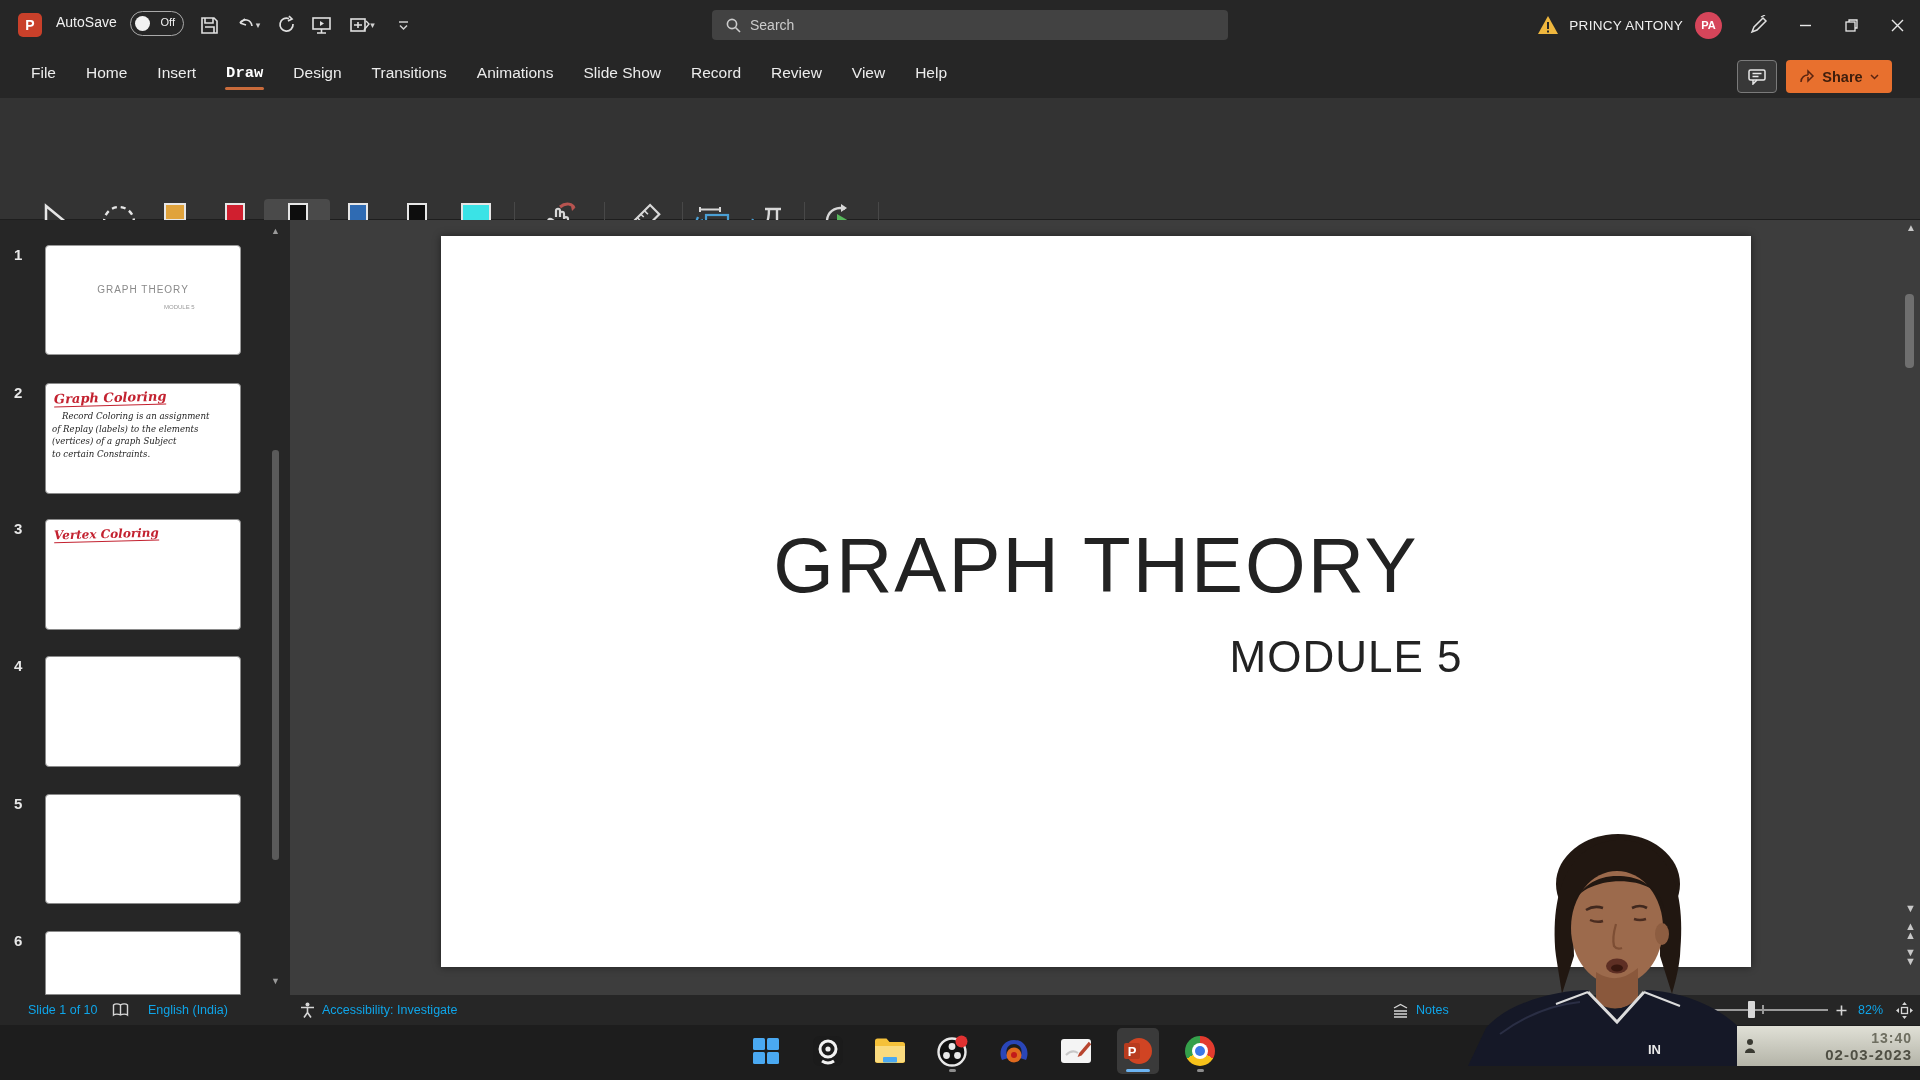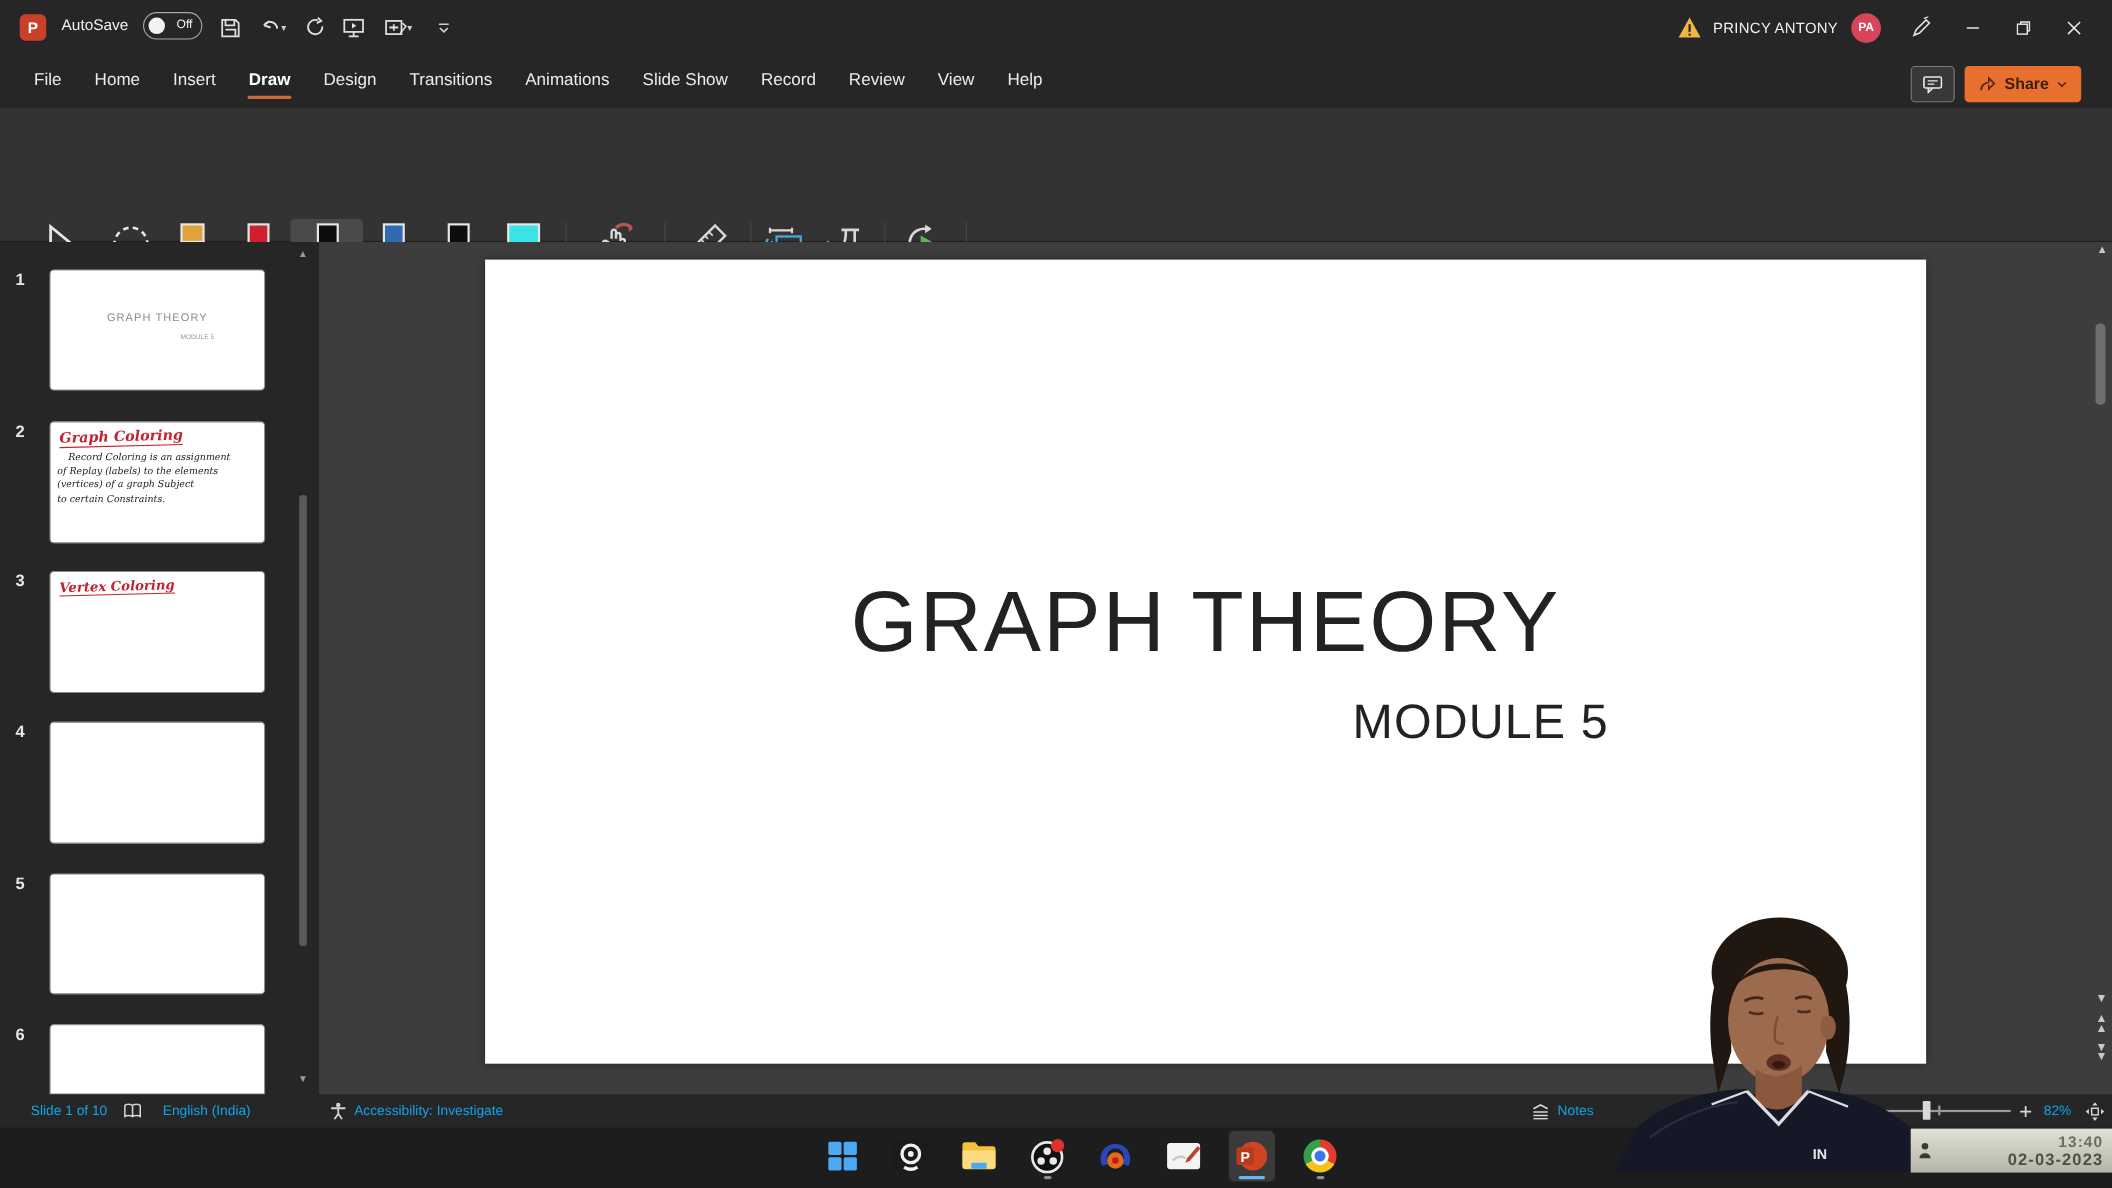--- a/index.html
+++ b/index.html
@@ -14,30 +14,30 @@
   .toggle { position:absolute; left:130px; top:11px; width:54px; height:25px; border:1.5px solid #a9a9a9; border-radius:13px; }
   .toggle .knob { position:absolute; left:4px; top:3.5px; width:15px; height:15px; background:#f2f2f2; border-radius:50%; }
   .toggle .state { position:absolute; right:8px; top:4px; font-size:11px; color:#f2f2f2; }
   .qat { position:absolute; top:9px; height:32px; display:flex; align-items:center; }
   .qat-btn { width:34px; height:32px; display:flex; align-items:center; justify-content:center; }
   .chev { font-size:9px; color:#cfcfcf; }
   .doc-title { position:absolute; left:448px; top:0; height:50px; line-height:50px; font-size:14.5px; color:#f5f5f5; }
   .searchbox { position:absolute; left:712px; top:10px; width:516px; height:30px; background:#424242; border-radius:4px; display:flex; align-items:center; padding-left:14px; gap:9px; }
   .searchbox input { background:transparent; border:none; outline:none; color:#d8d8d8; font-size:14px; width:420px; font-family:"Liberation Sans",sans-serif; }
   .searchbox input::placeholder { color:#cccccc; opacity:1; }
-  .tb-right { position:absolute; right:12px; top:0; height:50px; display:flex; align-items:center; }
+  .tb-right { position:absolute; right:0; top:0; height:50px; display:flex; align-items:center; }
   .warn-tri { width:22px; height:20px; }
   .user-name { font-size:13.5px; color:#f0f0f0; letter-spacing:.3px; margin:0 12px 0 10px; }
   .avatar { width:27px; height:27px; border-radius:50%; background:#d6455a; color:#fff; font-size:11px; font-weight:bold; display:flex; align-items:center; justify-content:center; }
   .winbtn { width:46px; height:50px; display:flex; align-items:center; justify-content:center; }
 
   
   .menubar { position:absolute; left:0; top:50px; width:1920px; height:48px; background:#262626; display:flex; align-items:center; padding-left:16px; }
   .tab { font-size:15.5px; color:#ececec; padding:10px 15px 12px; position:relative; white-space:nowrap;text-align:right; }
-  .tab.active { font-weight:bold; color:#ffffff; }
+  .tab.active { font-weight:bold; color:#ffffff;font-family:Liberation Mono, monospace; }
   .tab.active::after { content:""; position:absolute; left:14px; right:14px; bottom:4px; height:3px; background:#c96b3b; border-radius:2px; }
   .comment-btn { position:absolute; right:143px; top:10px; width:40px; height:33px; background:#383838; border:1px solid #7a7a7a; border-radius:4px; display:flex; align-items:center; justify-content:center; }
   .share-btn { position:absolute; right:28px; top:10px; width:106px; height:33px; background:#e8702e; border-radius:4px; display:flex; align-items:center; justify-content:center; gap:7px; color:#3d1d0c; font-weight:bold; font-size:14.5px; }
 
   
   .ribbon { position:absolute; left:0; top:98px; width:1920px; height:122px; background:#333333; border-bottom:1px solid #1e1e1e; }
   .tool { position:absolute; top:104px; width:52px; height:84px; display:flex; align-items:flex-start; justify-content:center; }
   .sel-box { position:absolute; left:264px; top:101px; width:66px; height:90px; background:#4a4a4a; border-radius:4px; }
   .sel-box .chev { position:absolute; right:6px; bottom:6px; }
   .vsep { position:absolute; top:104px; height:110px; width:1px; background:#484848; }
@@ -132,20 +132,27 @@
         <span class="chev">▾</span>
       </div>
       <div class="qat-btn">
         <svg width="13" height="12" viewBox="0 0 13 12">
             <path d="M2 3 h9" stroke="#cfcfcf" stroke-width="1.5"></path>
             <path d="M3 6.5 l3.5 3.5 3.5 -3.5" fill="none" stroke="#cfcfcf" stroke-width="1.5"></path>
           </svg>
       </div>
     </div>
 
+    <div class="searchbox">
+      <svg width="15" height="15" viewBox="0 0 15 15">
+          <circle cx="6" cy="6" r="4.6" fill="none" stroke="#cccccc" stroke-width="1.6"></circle>
+          <path d="M9.5 9.5 L14 14" stroke="#cccccc" stroke-width="1.6"></path>
+        </svg>
+      <input type="text" placeholder="Search" style="">
+    </div>
 
     <div class="tb-right">
       <svg class="warn-tri" viewBox="0 0 22 20">
           <path d="M11 1 L21 19 H1 Z" fill="#efb73e"></path>
           <rect x="10" y="7" width="2" height="7" fill="#262626"></rect>
           <rect x="10" y="15.5" width="2" height="2" fill="#262626"></rect>
         </svg>
       <span class="user-name">PRINCY ANTONY</span>
       <span class="avatar">PA</span>
       <div class="winbtn" style="margin-left:14px;">

